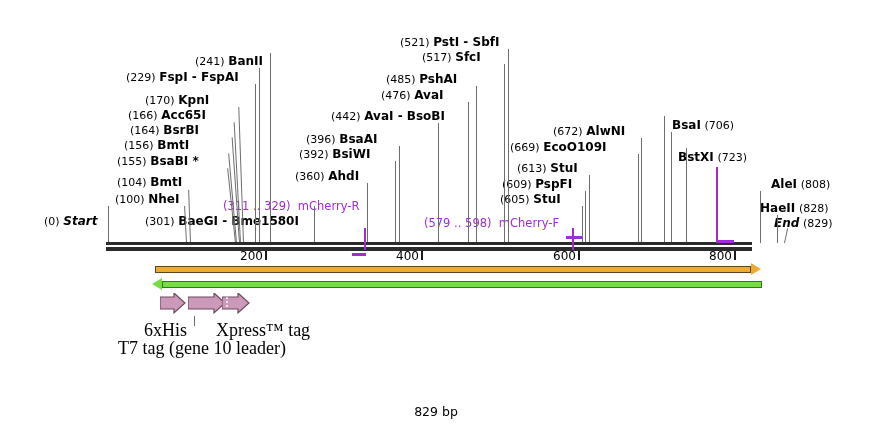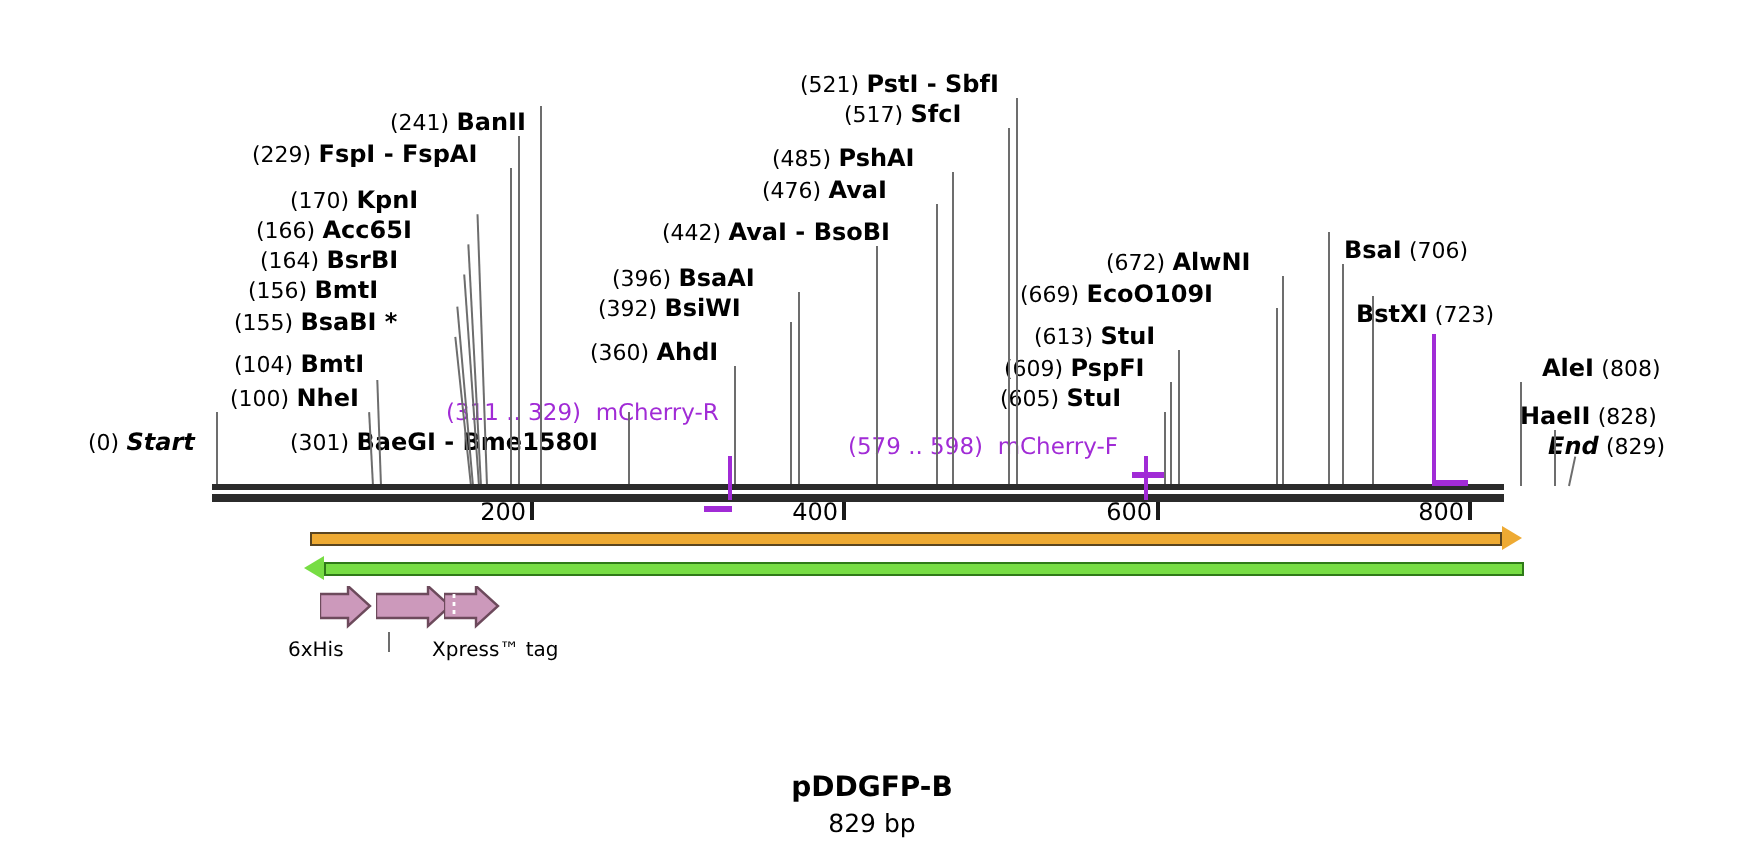--- a/index.html
+++ b/index.html
@@ -153,23 +153,24 @@
   
   .feat {
     position: absolute;
     height: 22px;
   }
   .feat svg { display: block; }
 
   
   .featlabel {
     position: absolute;
-    font-size: 10px;
+    font-size: 18px;
     color: #000000;
     white-space: nowrap;
+    font-family: Liberation Serif, serif;
   }
   .featline {
     position: absolute;
     width: 1px;
     background: #6d6d6d;
   }
 
   
   .plasmid-name {
     position: absolute;
@@ -306,18 +307,18 @@
 
   <div class="feat" style="left:222px; top:293px;">
     <svg width="28" height="22" viewBox="0 0 28 22">
       <polygon points="0,4 16,4 16,0 27,10 16,20 16,16 0,16" fill="#cc99bb" stroke="#6d4a5c" stroke-width="1.2"></polygon>
       <line x1="5" y1="4" x2="5" y2="16" stroke="#ffffff" stroke-width="1.4" stroke-dasharray="2,2"></line>
     </svg>
   </div>
 
   <div class="featlabel" style="left:144px; top:320px;">6xHis</div>
   <div class="featline" style="left:194px; top:316px; height:10px;"></div>
+  <div class="featlabel" style="left:118px; top:338px;">T7 tag (gene 10 leader)</div>
   <div class="featlabel" style="left:216px; top:320px;">Xpress™ tag</div>
 
-  <div class="plasmid-name" style="top:386px;">pDDGFP-B</div>
   <div class="plasmid-size" style="top:404px;">829 bp</div>
 
 </div>
 
 </body></html>

